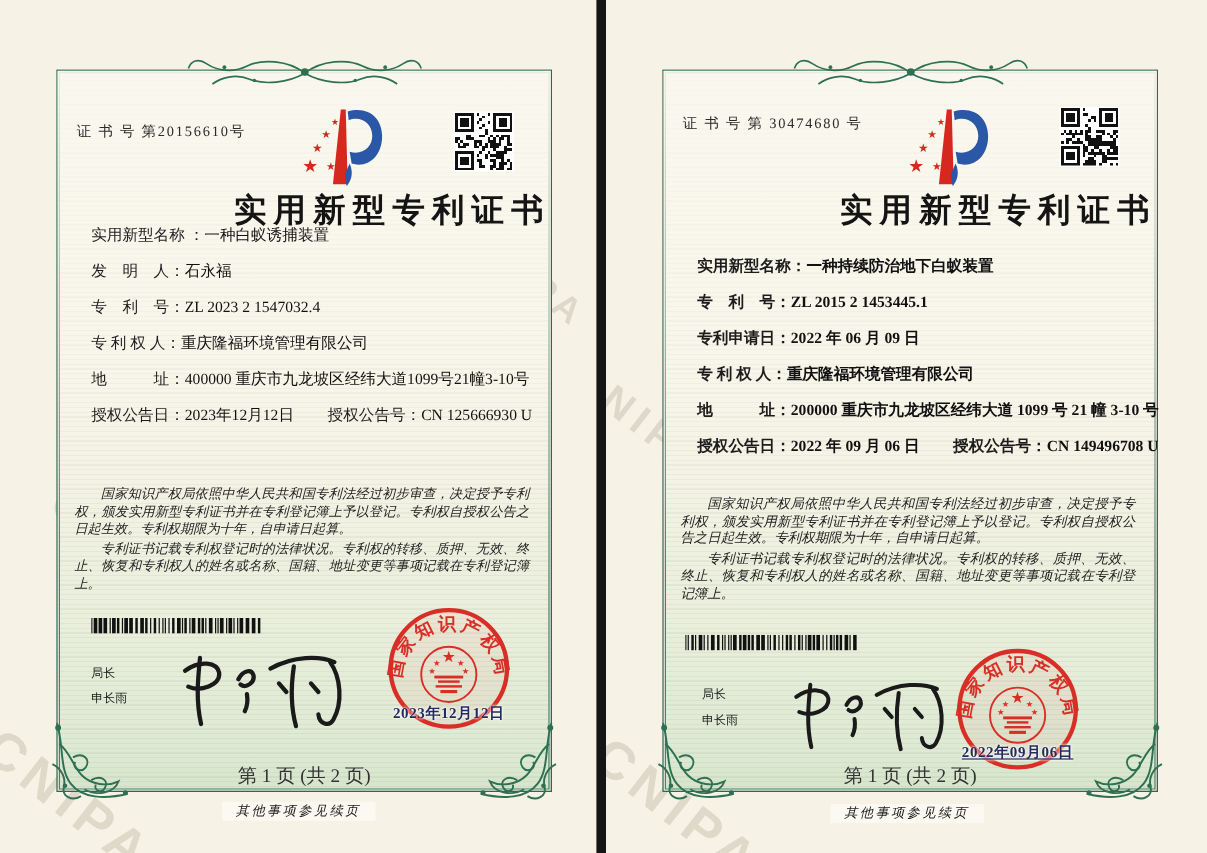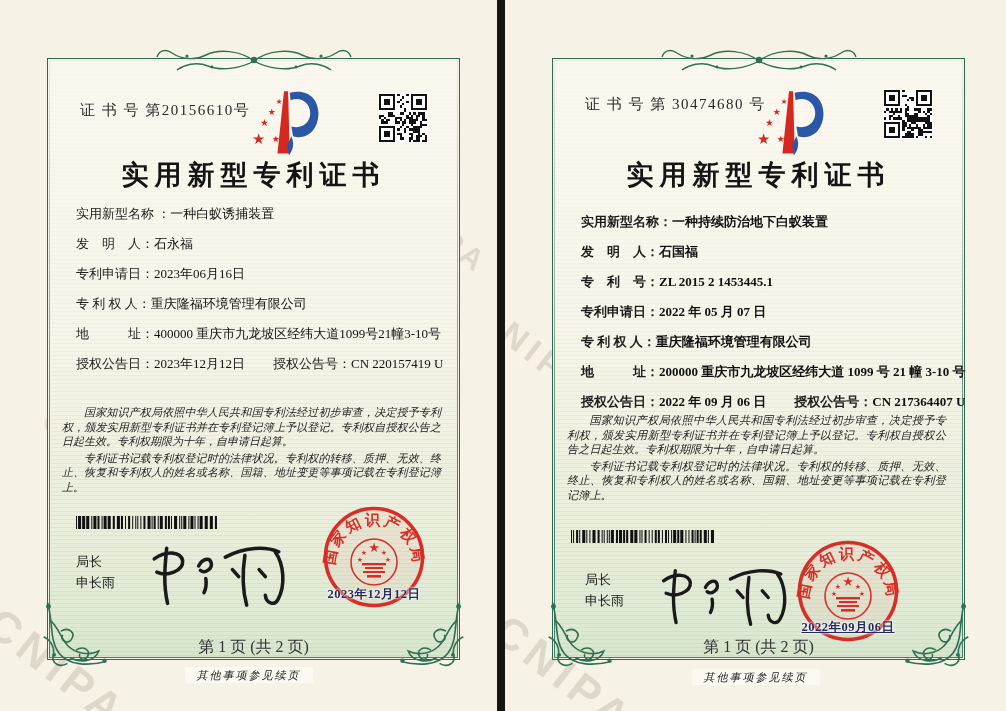--- a/index.html
+++ b/index.html
@@ -22,46 +22,46 @@
            repeating-linear-gradient(180deg, rgba(110,150,115,0.10) 0 1px, rgba(0,0,0,0) 1px 4px),
            linear-gradient(180deg,#faf7ec 0%,#f6f3e6 45%,#ecefdd 75%,#dde9d3 95%,#d7e5cc 100%);}
   .tint{position:absolute;inset:0;pointer-events:none;
         background:linear-gradient(180deg, rgba(250,247,238,0.9) 0%, rgba(250,247,238,0.55) 30%, rgba(250,247,238,0) 70%);}
 
   .top-orn{position:absolute;left:50%;top:-14px;transform:translateX(-50%);width:200px;height:30px;}
   .corner{position:absolute;width:76px;height:76px;}
   .corner.cl{left:-10px;bottom:-12px;}
   .corner.cr{right:-10px;bottom:-12px;transform:scaleX(-1);}
 
-  .certno{position:absolute;left:32px;top:42px;font-size:15px;letter-spacing:1.5px;color:#2a2a2a;}
+  .certno{position:absolute;left:16px;top:42px;font-size:12px;letter-spacing:1.5px;color:#2a2a2a;}
   .p1 .certno{top:36px;}
 
   .logo{position:absolute;left:195px;top:26px;width:82px;height:78px;}
   .qr{position:absolute;left:330px;top:34px;width:48px;height:48px;background:#fff;padding:1px;}
   .p1 .qr{top:30px;}
 
-  .title{position:absolute;left:0;right:0;top:98px;margin:0;text-align:center;
+  .title{position:absolute;left:0;right:0;top:98px;margin:0;text-align:right;
          font-size:27px;font-weight:bold;letter-spacing:6px;color:#141414;}
 
-  .fields{position:absolute;left:28px;right:14px;top:147px;font-size:13px;}
+  .fields{position:absolute;left:28px;right:14px;top:129px;font-size:13px;}
   .p1 .fields{top:155px;font-weight:bold;}
   .frow{height:16px;line-height:16px;margin-bottom:14px;white-space:pre;}
   .lab{color:#1c1c1c;}
   .val{color:#111;}
   .g2{margin-left:28px;}
 
   .paras{position:absolute;left:14px;right:18px;top:346px;
          font-size:11px;line-height:14.5px;font-style:italic;color:#222;}
   .p1 .paras{top:354px;font-size:11.2px;}
   .paras p{margin:0 0 2px 0;text-indent:2em;text-align:justify;}
 
   .barcode{position:absolute;left:28px;top:456px;width:143px;height:13px;}
   .p1 .barcode{left:18px;top:470px;}
 
-  .signer{position:absolute;left:28px;top:492px;font-size:13px;line-height:21px;
+  .signer{position:absolute;left:28px;top:492px;font-size:10px;line-height:21px;
           font-family:"Liberation Sans","DejaVu Sans",sans-serif;color:#1a1a1a;}
   .p1 .signer{left:32px;top:510px;}
 
   .sig{position:absolute;left:92px;top:474px;width:160px;height:82px;}
   .p1 .sig{left:95px;top:500px;width:155px;height:72px;}
 
   .seal{position:absolute;left:274px;top:446px;width:104px;height:104px;opacity:.94;}
   .p1 .seal{left:243px;top:480px;}
   .sealdate{position:absolute;left:256px;top:527px;width:140px;text-align:center;
             font-size:12.5px;font-weight:bold;color:#252a5e;letter-spacing:.5px;
@@ -260,24 +260,24 @@
           <rect x="0" y="14" width="7" height="7"></rect>
           <rect x="1" y="15" width="5" height="5" fill="#fff"></rect>
           <rect x="2" y="16" width="3" height="3"></rect>
         </svg></div>
 
     <h1 class="title">实用新型专利证书</h1>
 
     <div class="fields">
       <div class="frow"><span class="lab">实用新型名称 ：</span><span class="val">一种白蚁诱捕装置</span></div>
       <div class="frow"><span class="lab">发　明　人：</span><span class="val">石永福</span></div>
-      <div class="frow"><span class="lab">专利申请日：</span><span class="val">2023年06月16日</span></div>
+      <div class="frow"><span class="lab">专　利　号：</span><span class="val">ZL 2023 2 1547032.4</span></div>
       <div class="frow"><span class="lab">专 利 权 人：</span><span class="val">重庆隆福环境管理有限公司</span></div>
       <div class="frow"><span class="lab">地　　　址：</span><span class="val">400000 重庆市九龙坡区经纬大道1099号21幢3-10号</span></div>
-      <div class="frow"><span class="lab">授权公告日：</span><span class="val">2023年12月12日</span><span class="lab g2">授权公告号：</span><span class="val">CN 220157419 U</span></div>
+      <div class="frow"><span class="lab">授权公告日：</span><span class="val">2023年12月12日</span><span class="lab g2">授权公告号：</span><span class="val">CN 125666930 U</span></div>
     </div>
 
     <div class="paras">
       <p>国家知识产权局依照中华人民共和国专利法经过初步审查，决定授予专利权，颁发实用新型专利证书并在专利登记簿上予以登记。专利权自授权公告之日起生效。专利权期限为十年，自申请日起算。</p>
       <p>专利证书记载专利权登记时的法律状况。专利权的转移、质押、无效、终止、恢复和专利权人的姓名或名称、国籍、地址变更等事项记载在专利登记簿上。</p>
     </div>
 
     <div class="barcode"><svg viewBox="0 0 140 14" width="100%" height="100%" preserveAspectRatio="none" fill="#111">
           <rect x="0" y="0" width="1" height="14"></rect>
           <rect x="2" y="0" width="3" height="14"></rect>
@@ -569,26 +569,25 @@
           <rect x="16" y="2" width="3" height="3"></rect>
           <rect x="0" y="14" width="7" height="7"></rect>
           <rect x="1" y="15" width="5" height="5" fill="#fff"></rect>
           <rect x="2" y="16" width="3" height="3"></rect>
         </svg></div>
 
     <h1 class="title">实用新型专利证书</h1>
 
     <div class="fields">
       <div class="frow"><span class="lab">实用新型名称：</span><span class="val">一种持续防治地下白蚁装置</span></div>
-      <div class="frow"><span class="lab">发　明　人：</span><span class="val">石国福</span></div>
       <div class="frow"><span class="lab">专　利　号：</span><span class="val">ZL 2015 2 1453445.1</span></div>
-      <div class="frow"><span class="lab">专利申请日：</span><span class="val">2022 年 05 月 07 日</span></div>
+      <div class="frow"><span class="lab">专利申请日：</span><span class="val">2022 年 06 月 09 日</span></div>
       <div class="frow"><span class="lab">专 利 权 人：</span><span class="val">重庆隆福环境管理有限公司</span></div>
       <div class="frow"><span class="lab">地　　　址：</span><span class="val">200000 重庆市九龙坡区经纬大道 1099 号 21 幢 3-10 号</span></div>
-      <div class="frow"><span class="lab">授权公告日：</span><span class="val">2022 年 09 月 06 日</span><span class="lab g2">授权公告号：</span><span class="val">CN 217364407 U</span></div>
+      <div class="frow"><span class="lab">授权公告日：</span><span class="val">2022 年 09 月 06 日</span><span class="lab g2">授权公告号：</span><span class="val">CN 149496708 U</span></div>
     </div>
 
     <div class="paras">
       <p>国家知识产权局依照中华人民共和国专利法经过初步审查，决定授予专利权，颁发实用新型专利证书并在专利登记簿上予以登记。专利权自授权公告之日起生效。专利权期限为十年，自申请日起算。</p>
       <p>专利证书记载专利权登记时的法律状况。专利权的转移、质押、无效、终止、恢复和专利权人的姓名或名称、国籍、地址变更等事项记载在专利登记簿上。</p>
     </div>
 
     <div class="barcode"><svg viewBox="0 0 140 14" width="100%" height="100%" preserveAspectRatio="none" fill="#111">
           <rect x="0" y="0" width="1" height="14"></rect>
           <rect x="2" y="0" width="1" height="14"></rect>

